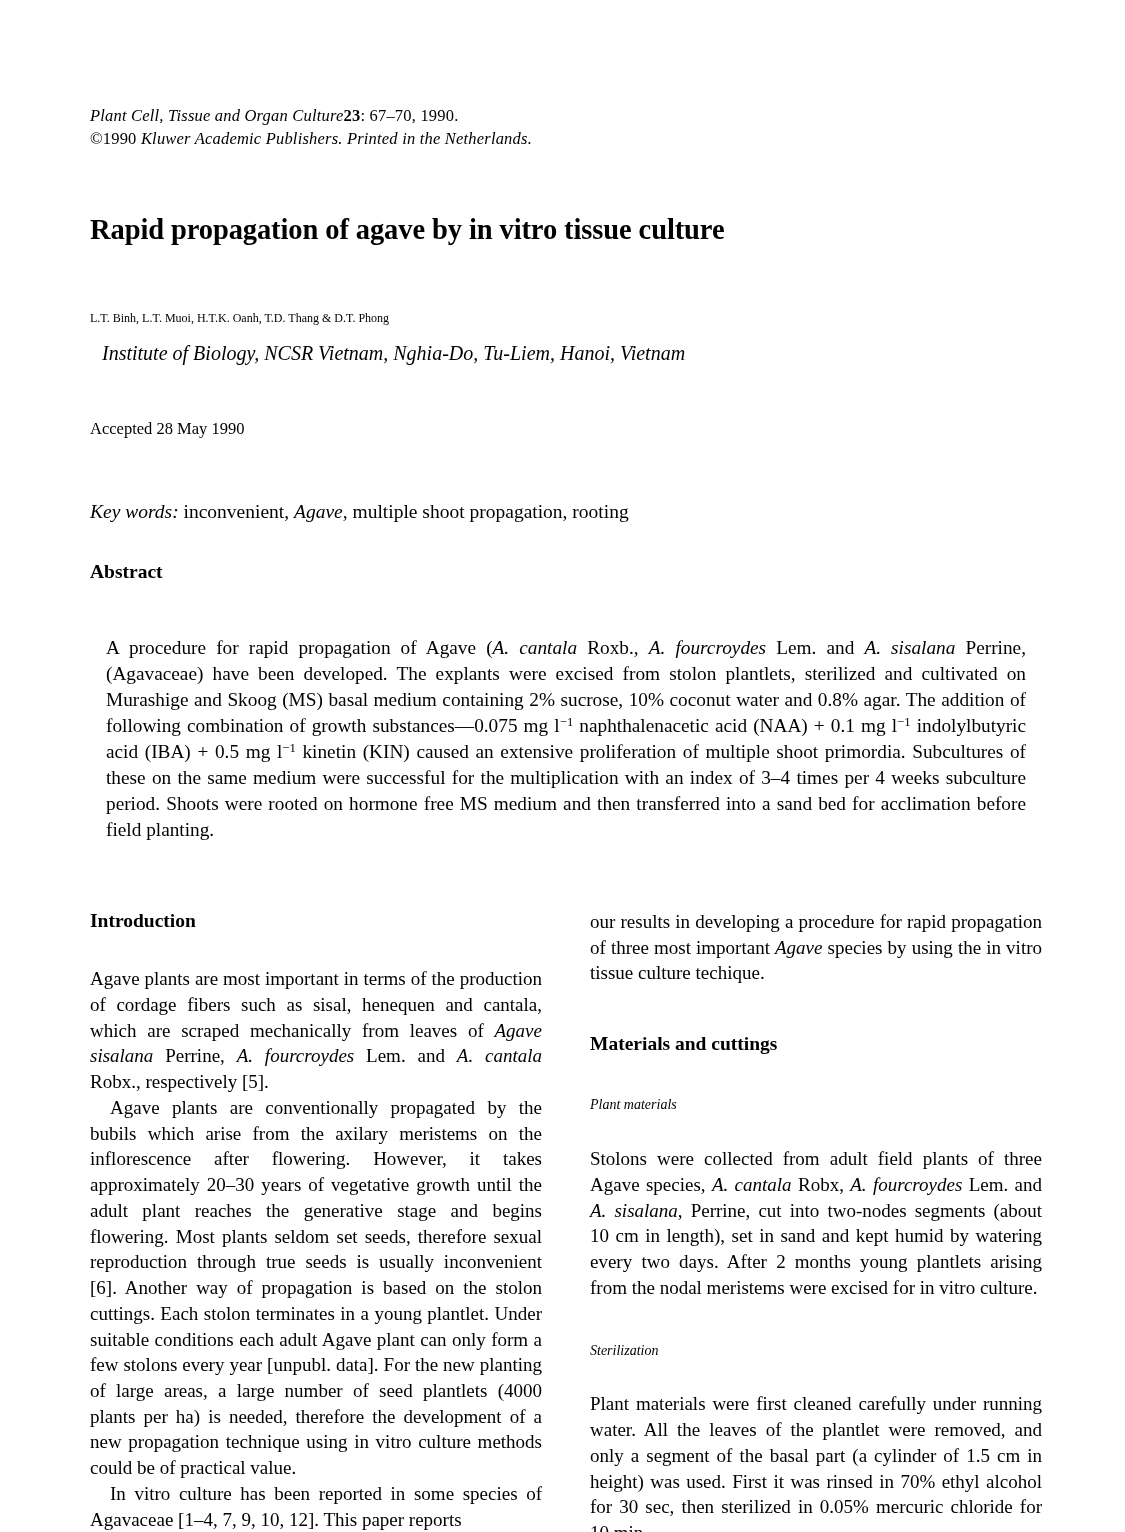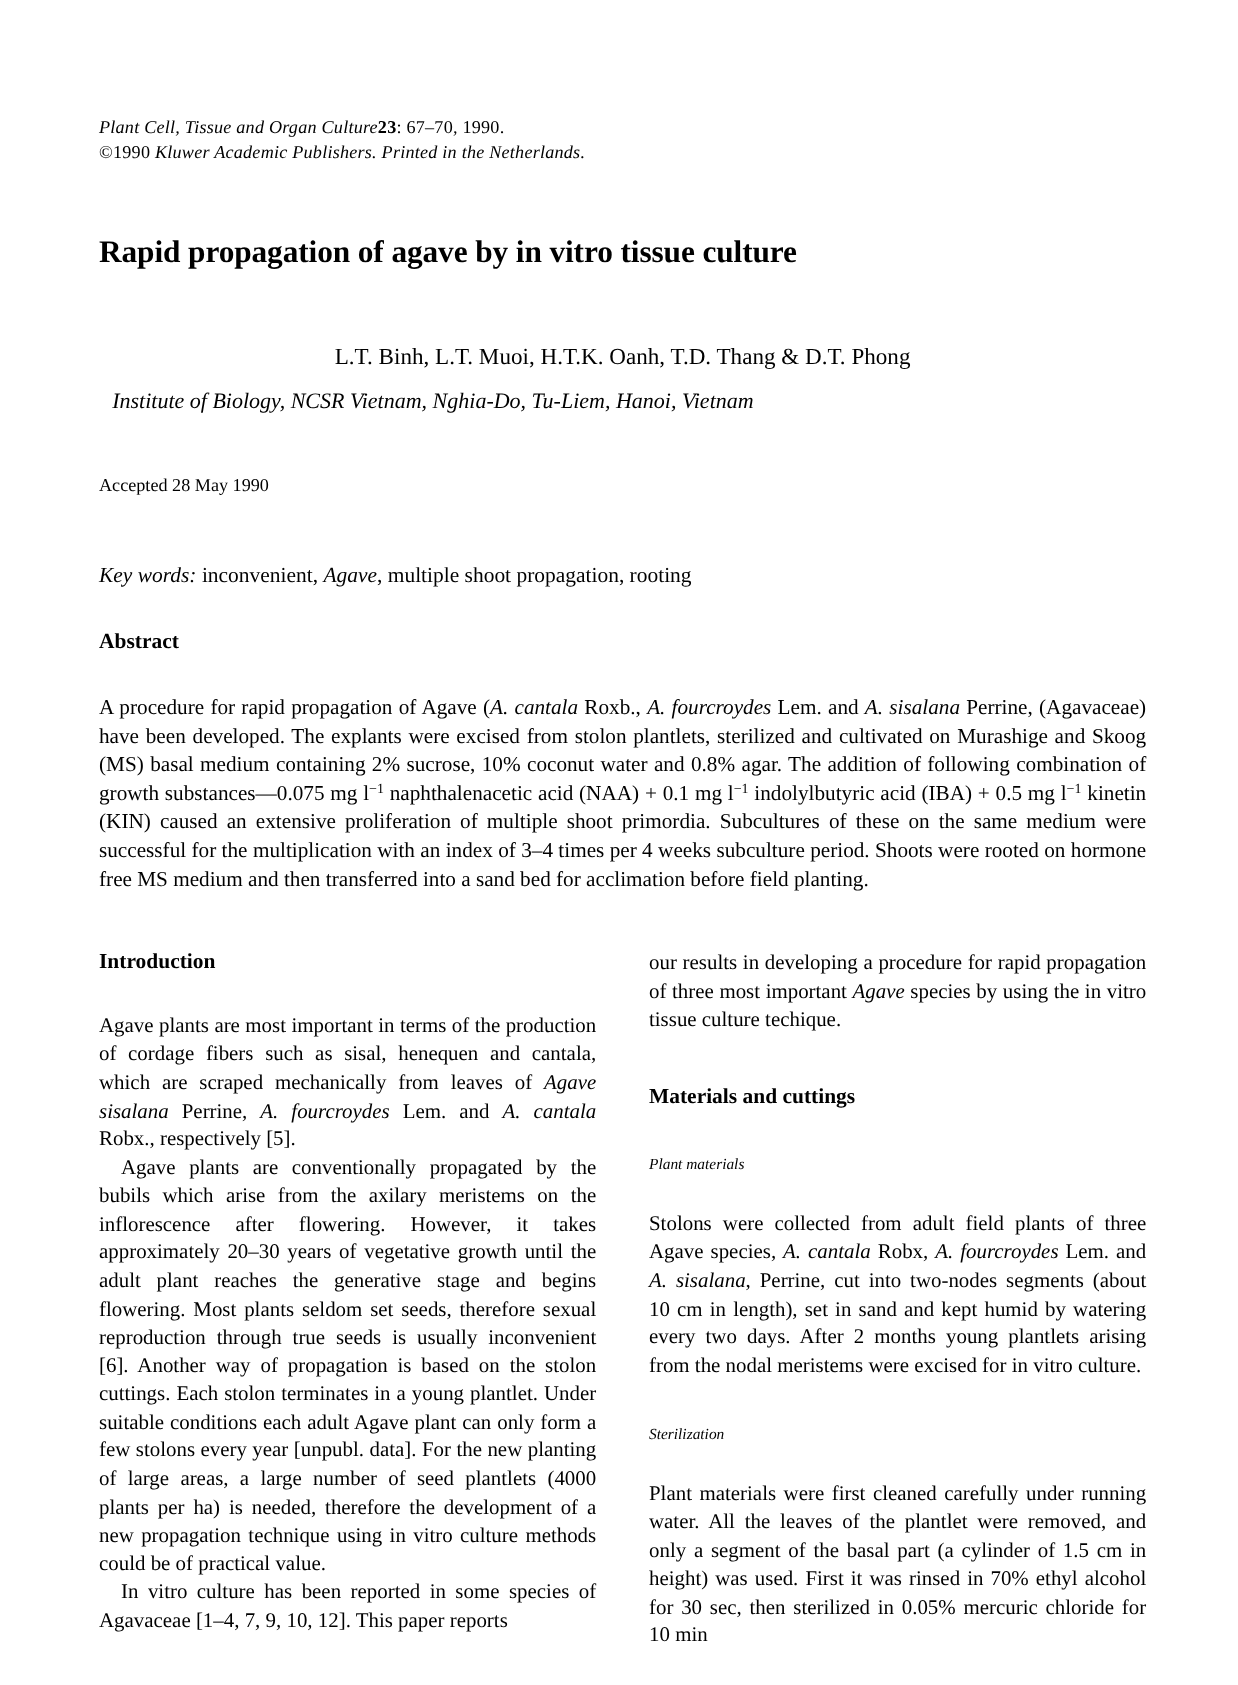--- a/index.html
+++ b/index.html
@@ -59,25 +59,24 @@
     font-weight: bold;
     font-size: 28.5px;
     line-height: 1.2;
     letter-spacing: -0.1px;
     margin: 0;
     padding-top: 62px;
   }
 
   
   .authors {
-    font-size: 21px;
+    font-size: 12px;
     line-height: 1.35;
     margin: 0;
     padding-top: 63px;
-    text-align: center;
   }
   .affiliation {
     font-style: italic;
     font-size: 20px;
     line-height: 1.35;
     margin: 12px;
     padding-top: 2px;
   }
 
   .accepted {
@@ -98,21 +97,21 @@
     font-weight: bold;
     font-size: 19.5px;
     margin: 0;
     padding-top: 38px;
   }
 
   .abstract-body {
     font-size: 19.3px;
     line-height: 1.345;
     text-align: justify;
-    margin: 0;
+    margin: 16px;
     padding-top: 36px;
     hyphens: none;
   }
   .abstract-body .sp { font-style: italic; }
 
   sup {
     font-size: 0.66em;
     vertical-align: 0.45em;
     line-height: 0;
   }

